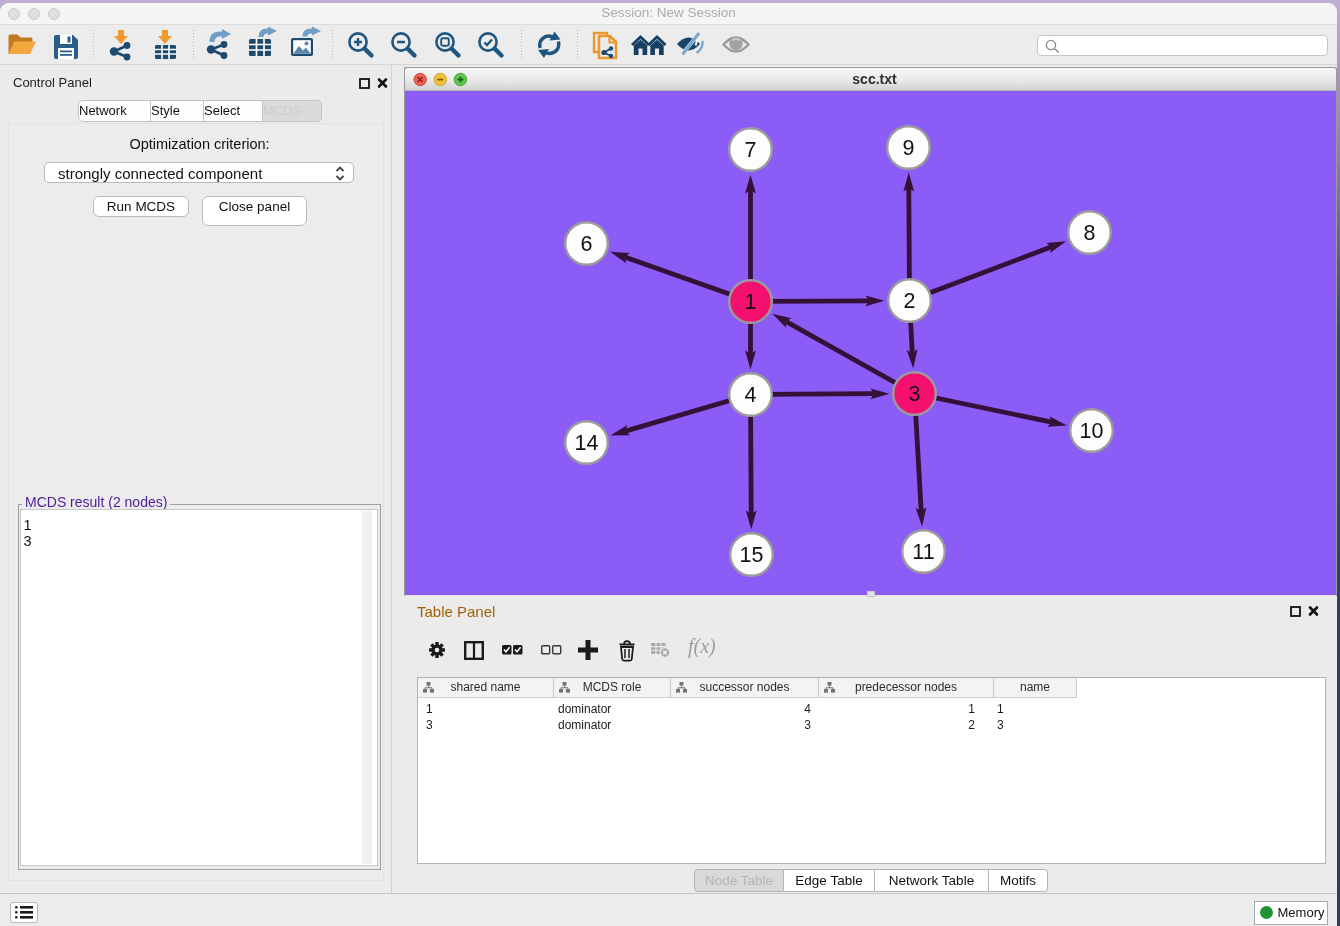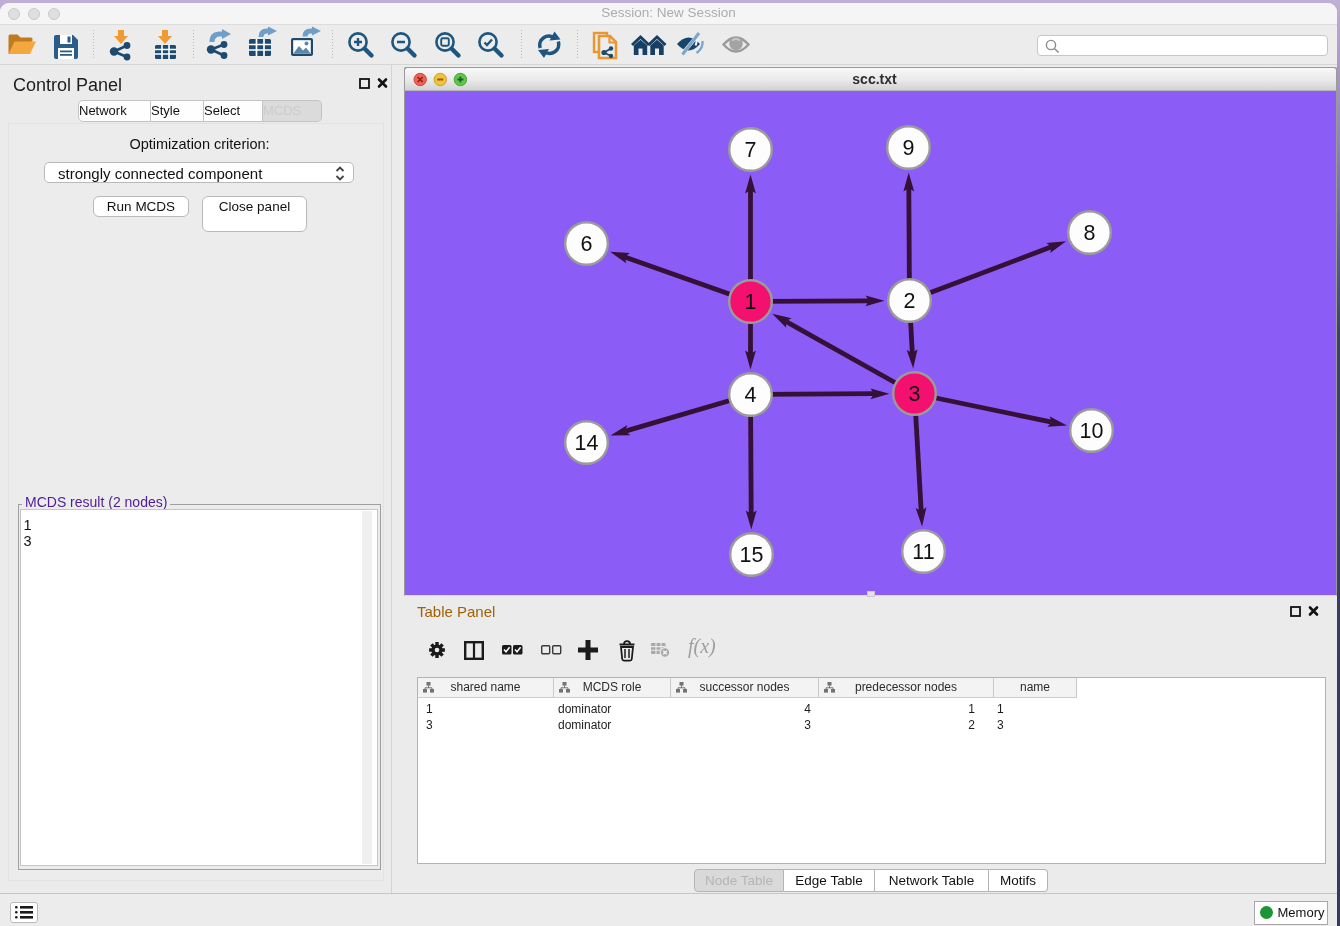--- a/index.html
+++ b/index.html
@@ -5,21 +5,21 @@
 body{background:linear-gradient(180deg,#c0afd5 0%,#af9aca 6%,#9181b2 16%,#5b5a86 28%,#3c4266 36%,#353b5e 100%);font-family:"Liberation Sans",sans-serif}
 #win{position:absolute;left:0;top:3px;width:1337px;height:923px;background:#ebebeb;border-radius:9px 9px 0 0;overflow:hidden}
 .abs{position:absolute}
 #titlebar{left:0;top:0;width:1337px;height:22px;background:#f6f5f6;border-bottom:1px solid #dcdcdc}
 #titlebar .t{width:100%;text-align:center;font-size:13.5px;color:#acacac;line-height:20px}
 .tl{position:absolute;top:5px;width:12px;height:12px;border-radius:50%;background:#dfdfdf;border:1px solid #c9c9c9}
 #toolbar{left:0;top:22px;width:1337px;height:40px;background:#ececec;border-bottom:1px solid #d6d6d6}
 .sep{position:absolute;top:5px;height:30px;width:1px;background-image:linear-gradient(#b9b9b9 1px,transparent 1px);background-size:1px 3px}
 #search{position:absolute;left:1037px;top:10px;width:291px;height:21px;background:#fff;border:1px solid #c6c6c6;border-radius:4px}
 #cpanel{left:0;top:62px;width:391px;height:828px;background:#ebebeb}
-#cphead{font-size:18px;color:#1d1d1d;position:absolute;left:13px;top:10px}
+#cphead{font-size:13px;color:#1d1d1d;position:absolute;left:13px;top:10px}
 .tabrow{position:absolute;display:flex}
 .tab{font-size:13px;color:#111;background:#fefefe;border:1px solid #c3c3c3;border-left:none;line-height:20px;height:22px}
 .tab.first{border-left:1px solid #c3c3c3;border-radius:5px 0 0 5px}
 .tab.dis{background:#dbdbdb;color:#ccccca;border-radius:0 5px 5px 0}
 #cpcontent{left:8px;top:58px;width:376px;height:758px;background:#ececec;border:1px solid #e2e2e2}
 .btn{position:absolute;background:#fff;border:1px solid #b9b9b9;border-radius:6px;font-size:13.5px;color:#111;text-align:center}
 #vsplit{left:391px;top:62px;width:1px;height:828px;background:#d3d3d3}
 #vhandle{left:399px;top:473px;width:5px;height:10px;background:#d9d9d9;border:1px solid #c2c2c2}
 #desktop{left:392px;top:62px;width:945px;height:535px;background:#ebebeb}
 #sccwin{position:absolute;left:12px;top:2px;width:933px;height:529px;background:#8b5cf6;border:1px solid #9a9a9a;border-bottom:1px solid #dedede;border-radius:2px 2px 0 0}
@@ -198,21 +198,21 @@
   </div>
   <div class="abs" id="cpcontent"></div>
   <div class="abs" style="left:44px;top:97px;width:310px;height:21px;background:#fff;border:1px solid #b9b9b9;border-radius:5px">
     <div style="position:absolute;left:13px;top:0;font-size:15px;line-height:21px;color:#111">strongly connected component</div>
     <svg width="14" height="17" viewBox="0 0 14 17" style="right:6px;top:2px">
       <path d="M3.5 6 L7 2.5 L10.5 6 M3.5 11 L7 14.5 L10.5 11" fill="none" stroke="#444" stroke-width="1.8"></path>
     </svg>
   </div>
   <div class="abs" style="left:0;top:71px;width:391px;text-align:center;font-size:14.5px;color:#111"><span style="margin-left:8px">Optimization criterion:</span></div>
   <div class="btn" style="left:93px;top:131px;width:96px;height:21px;line-height:19px">Run MCDS</div>
-  <div class="btn" style="left:202px;top:131px;width:105px;height:36px;line-height:19px">Close panel</div>
+  <div class="btn" style="left:202px;top:131px;width:105px;height:30px;line-height:19px">Close panel</div>
 
   <div class="abs" style="left:18px;top:438.5px;width:363px;height:366px;border:1px solid #9f9f9f">
     <div style="position:absolute;left:3px;top:-11px;background:#ececec;padding:0 3px;font-size:14px;color:#4c1d95">MCDS result (2 nodes)</div>
     <div style="position:absolute;left:0.5px;top:4.5px;width:358px;height:357px;background:#fff;border:1px solid #c6c6c6">
       <div style="position:absolute;right:5px;top:1px;bottom:1px;width:10px;background:#f0f0f0"></div>
       <div style="position:absolute;left:3px;top:7px;font-size:14.5px;color:#111;line-height:16.2px">1<br>3</div>
     </div>
   </div>
 </div>
 <div class="abs" id="vsplit"></div>

